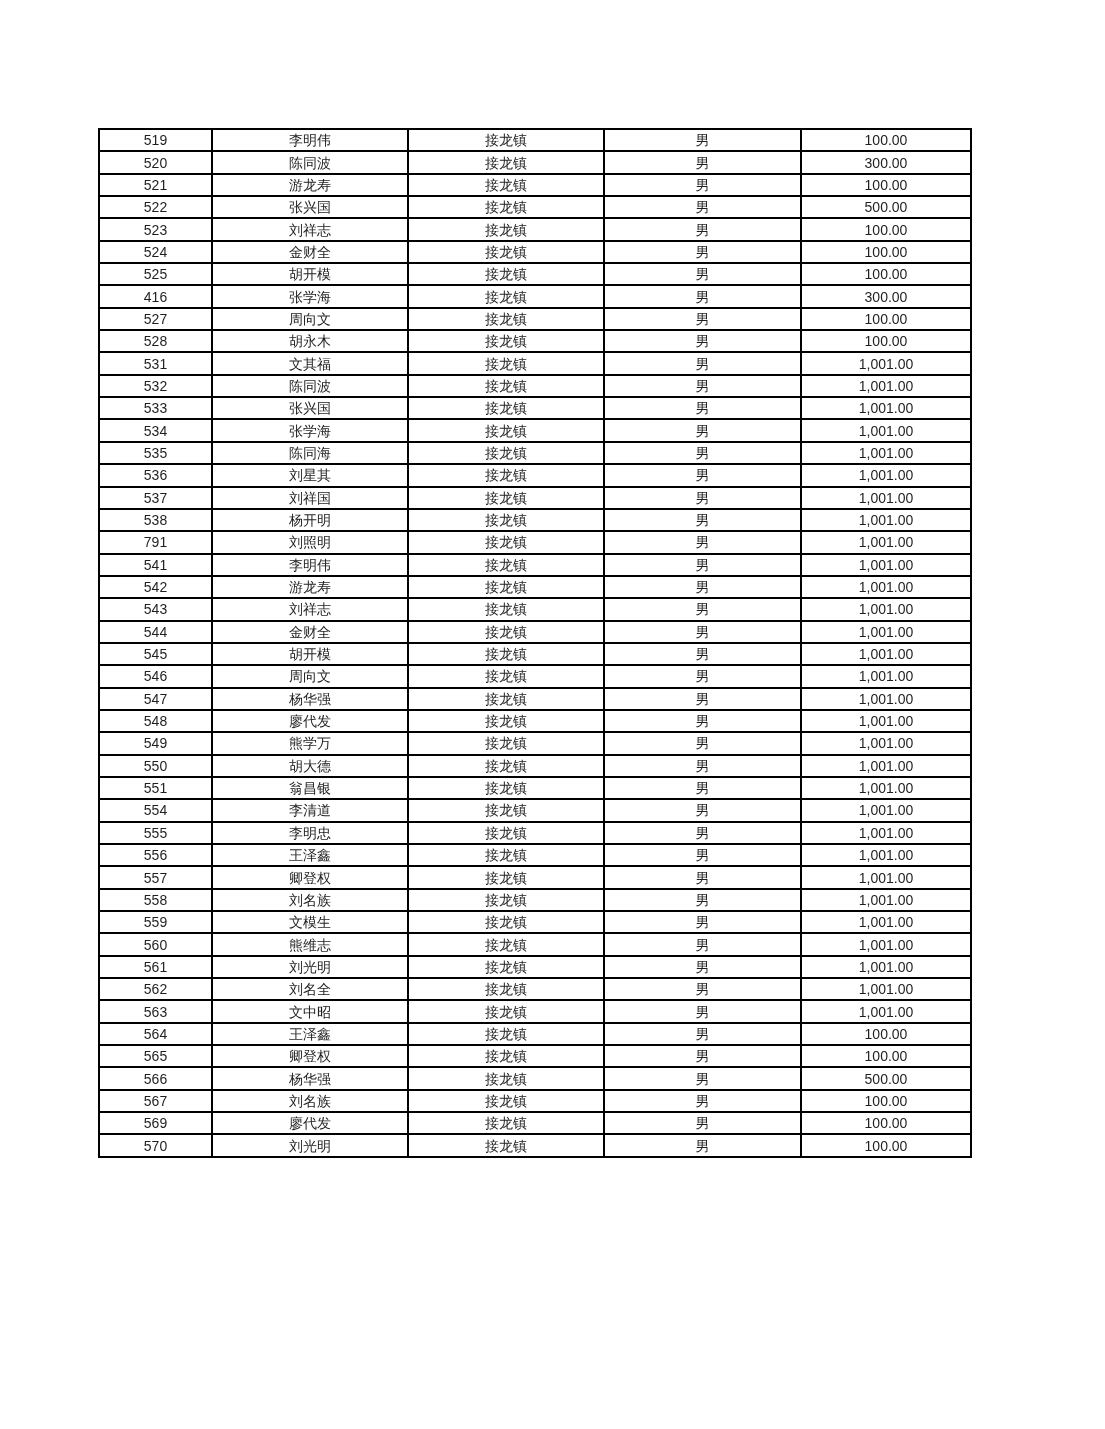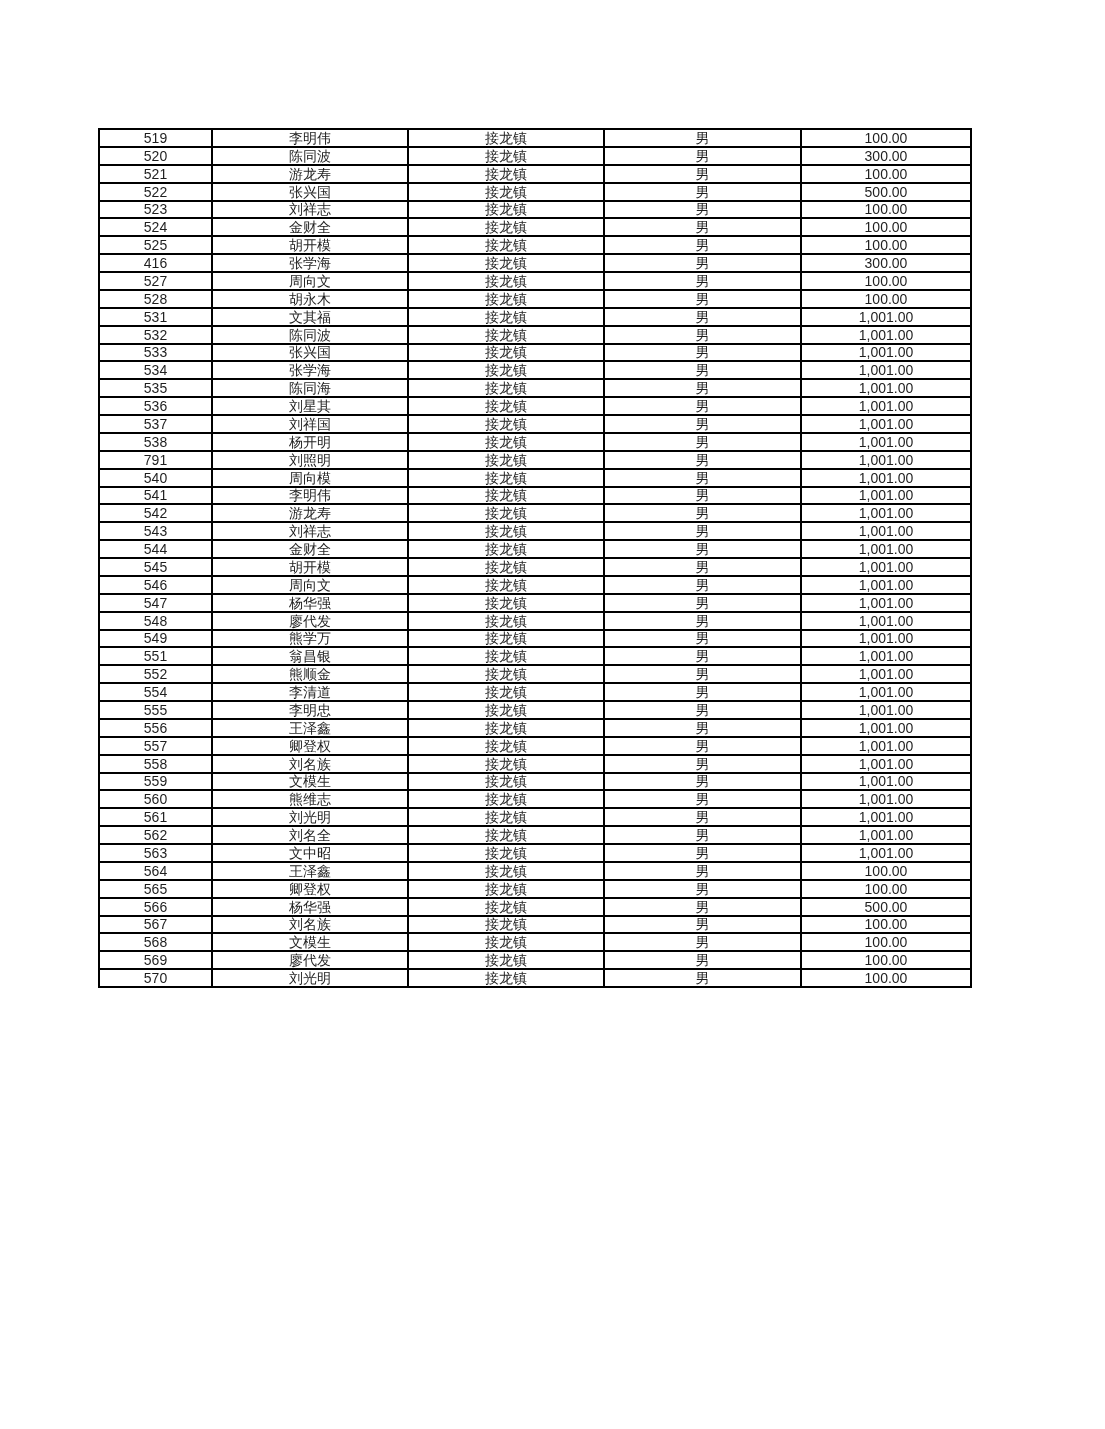--- a/index.html
+++ b/index.html
@@ -15,21 +15,21 @@
   }
   .sheet {
     position: absolute;
     left: 98px;
     top: 128px;
   }
   table.roster {
     border-collapse: collapse;
     table-layout: fixed;
     width: 872px;
-    height: 860px;
+    height: 1030px;
   }
   table.roster td {
     border: 2px solid #000000;
     padding: 0;
     margin: 0;
     text-align: center;
     vertical-align: middle;
     font-size: 14px;
     line-height: 1;
     color: #1f1f1f;
@@ -185,27 +185,20 @@
     <td class="cell-amount">1,001.00</td>
   </tr>
         <tr>
     <td class="cell-index">791</td>
     <td class="cell-name">刘照明</td>
     <td class="cell-town">接龙镇</td>
     <td class="cell-gender">男</td>
     <td class="cell-amount">1,001.00</td>
   </tr>
         <tr>
-    <td class="cell-index">540</td>
-    <td class="cell-name">周向模</td>
-    <td class="cell-town">接龙镇</td>
-    <td class="cell-gender">男</td>
-    <td class="cell-amount">1,001.00</td>
-  </tr>
-        <tr>
     <td class="cell-index">541</td>
     <td class="cell-name">李明伟</td>
     <td class="cell-town">接龙镇</td>
     <td class="cell-gender">男</td>
     <td class="cell-amount">1,001.00</td>
   </tr>
         <tr>
     <td class="cell-index">542</td>
     <td class="cell-name">游龙寿</td>
     <td class="cell-town">接龙镇</td>
@@ -255,34 +248,34 @@
     <td class="cell-amount">1,001.00</td>
   </tr>
         <tr>
     <td class="cell-index">549</td>
     <td class="cell-name">熊学万</td>
     <td class="cell-town">接龙镇</td>
     <td class="cell-gender">男</td>
     <td class="cell-amount">1,001.00</td>
   </tr>
         <tr>
+    <td class="cell-index">550</td>
+    <td class="cell-name">胡大德</td>
+    <td class="cell-town">接龙镇</td>
+    <td class="cell-gender">男</td>
+    <td class="cell-amount">1,001.00</td>
+  </tr>
+        <tr>
     <td class="cell-index">551</td>
     <td class="cell-name">翁昌银</td>
     <td class="cell-town">接龙镇</td>
     <td class="cell-gender">男</td>
     <td class="cell-amount">1,001.00</td>
   </tr>
         <tr>
-    <td class="cell-index">552</td>
-    <td class="cell-name">熊顺金</td>
-    <td class="cell-town">接龙镇</td>
-    <td class="cell-gender">男</td>
-    <td class="cell-amount">1,001.00</td>
-  </tr>
-        <tr>
     <td class="cell-index">554</td>
     <td class="cell-name">李清道</td>
     <td class="cell-town">接龙镇</td>
     <td class="cell-gender">男</td>
     <td class="cell-amount">1,001.00</td>
   </tr>
         <tr>
     <td class="cell-index">555</td>
     <td class="cell-name">李明忠</td>
     <td class="cell-town">接龙镇</td>
@@ -362,27 +355,20 @@
         <tr>
     <td class="cell-index">566</td>
     <td class="cell-name">杨华强</td>
     <td class="cell-town">接龙镇</td>
     <td class="cell-gender">男</td>
     <td class="cell-amount">500.00</td>
   </tr>
         <tr>
     <td class="cell-index">567</td>
     <td class="cell-name">刘名族</td>
-    <td class="cell-town">接龙镇</td>
-    <td class="cell-gender">男</td>
-    <td class="cell-amount">100.00</td>
-  </tr>
-        <tr>
-    <td class="cell-index">568</td>
-    <td class="cell-name">文模生</td>
     <td class="cell-town">接龙镇</td>
     <td class="cell-gender">男</td>
     <td class="cell-amount">100.00</td>
   </tr>
         <tr>
     <td class="cell-index">569</td>
     <td class="cell-name">廖代发</td>
     <td class="cell-town">接龙镇</td>
     <td class="cell-gender">男</td>
     <td class="cell-amount">100.00</td>

